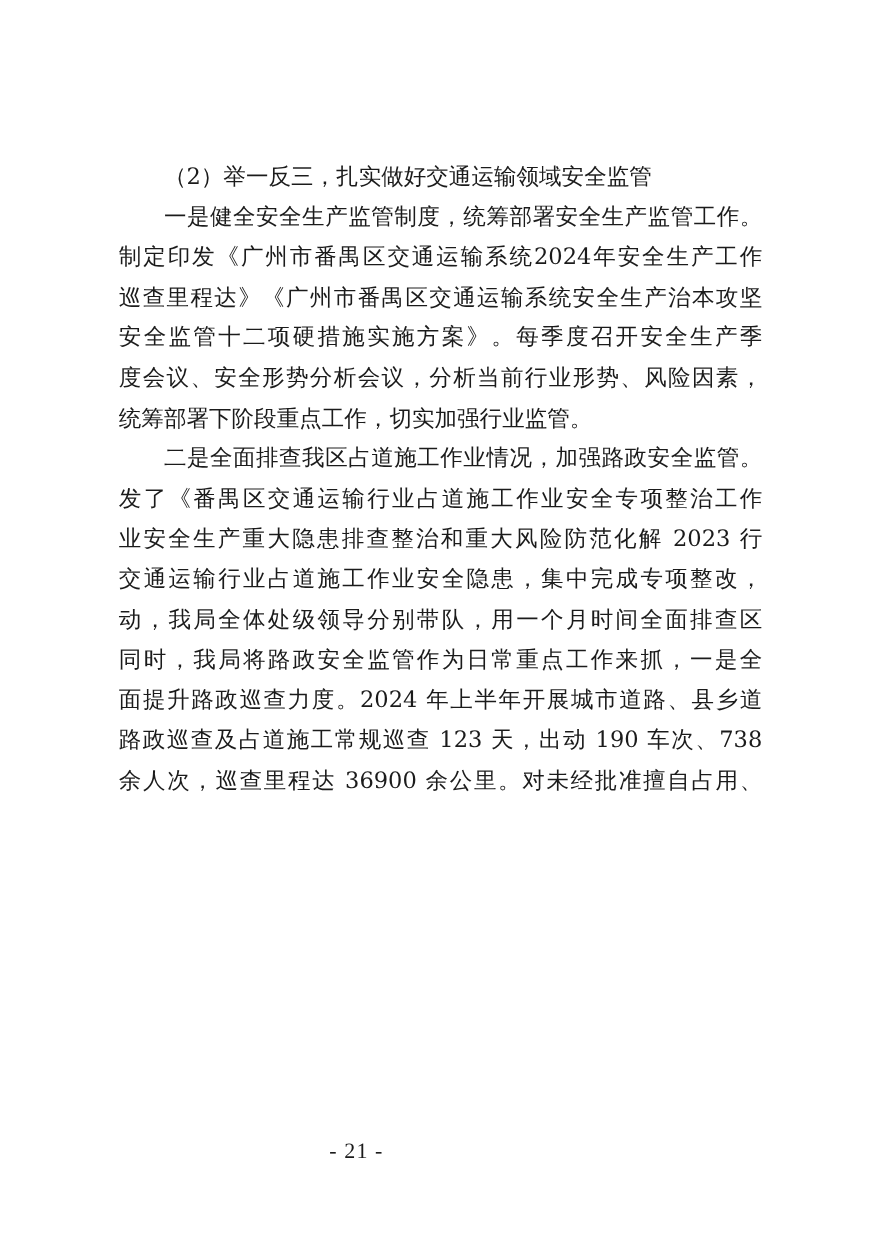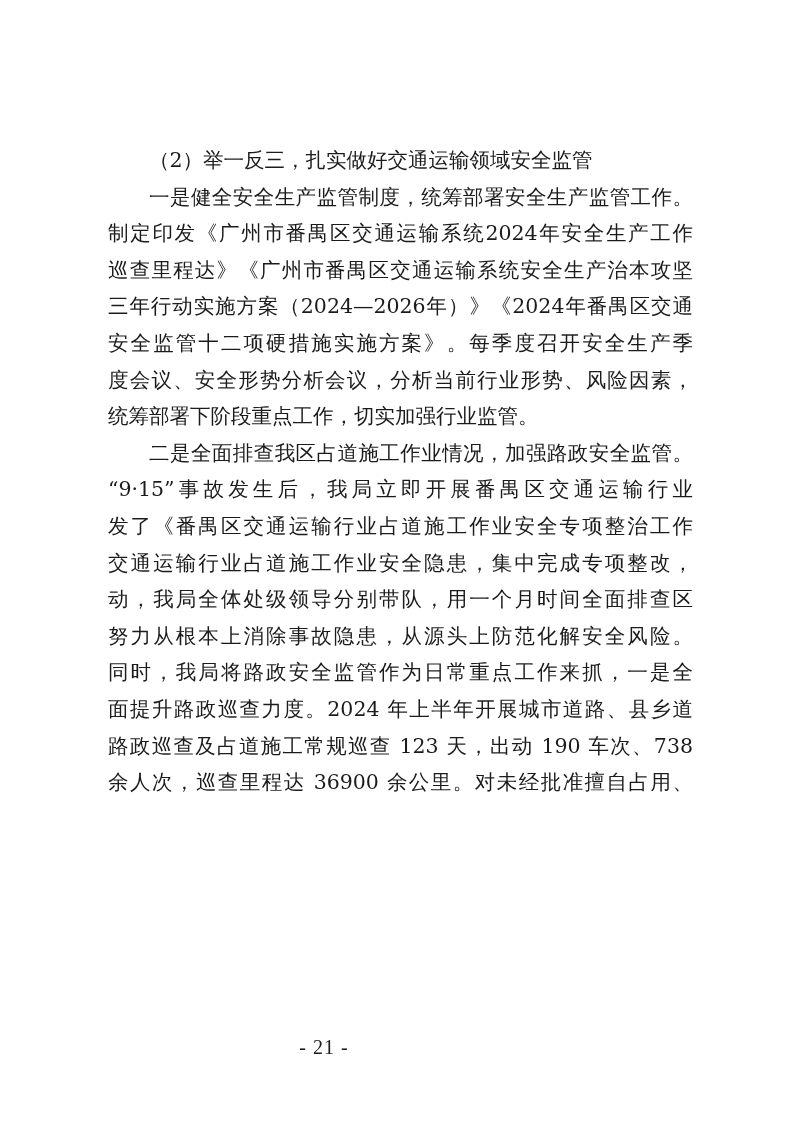--- a/index.html
+++ b/index.html
@@ -30,31 +30,29 @@
 </head>
 <body>
 
 <div class="page">
   <div class="body-text">
     <span class="line indent last">（2）举一反三，扎实做好交通运输领域安全监管</span>
 
     <span class="line indent">一是健全安全生产监管制度，统筹部署安全生产监管工作。</span>
     <span class="line">制定印发《广州市番禺区交通运输系统2024年安全生产工作</span>
     <span class="line">巡查里程达》《广州市番禺区交通运输系统安全生产治本攻坚</span>
-    <span class="line">三年行动实施方案（2024—2026年）》《2024年番禺区交通</span>
     <span class="line">安全监管十二项硬措施实施方案》。每季度召开安全生产季</span>
     <span class="line">度会议、安全形势分析会议，分析当前行业形势、风险因素，</span>
     <span class="line last">统筹部署下阶段重点工作，切实加强行业监管。</span>
 
     <span class="line indent">二是全面排查我区占道施工作业情况，加强路政安全监管。</span>
-    <span class="line">“9·15”事故发生后，我局立即开展番禺区交通运输行业</span>
     <span class="line">发了《番禺区交通运输行业占道施工作业安全专项整治工作</span>
+    <span class="line">业安全生产重大隐患排查整治和重大风险防范化解 2023 行</span>
     <span class="line">交通运输行业占道施工作业安全隐患，集中完成专项整改，</span>
     <span class="line">动，我局全体处级领导分别带队，用一个月时间全面排查区</span>
-    <span class="line">努力从根本上消除事故隐患，从源头上防范化解安全风险。</span>
     <span class="line">同时，我局将路政安全监管作为日常重点工作来抓，一是全</span>
     <span class="line">面提升路政巡查力度。2024 年上半年开展城市道路、县乡道</span>
     <span class="line">路政巡查及占道施工常规巡查 123 天，出动 190 车次、738</span>
     <span class="line">余人次，巡查里程达 36900 余公里。对未经批准擅自占用、</span>
   </div>
 
   <div class="page-number">- 21 -</div>
 </div>
 
 </body></html>

